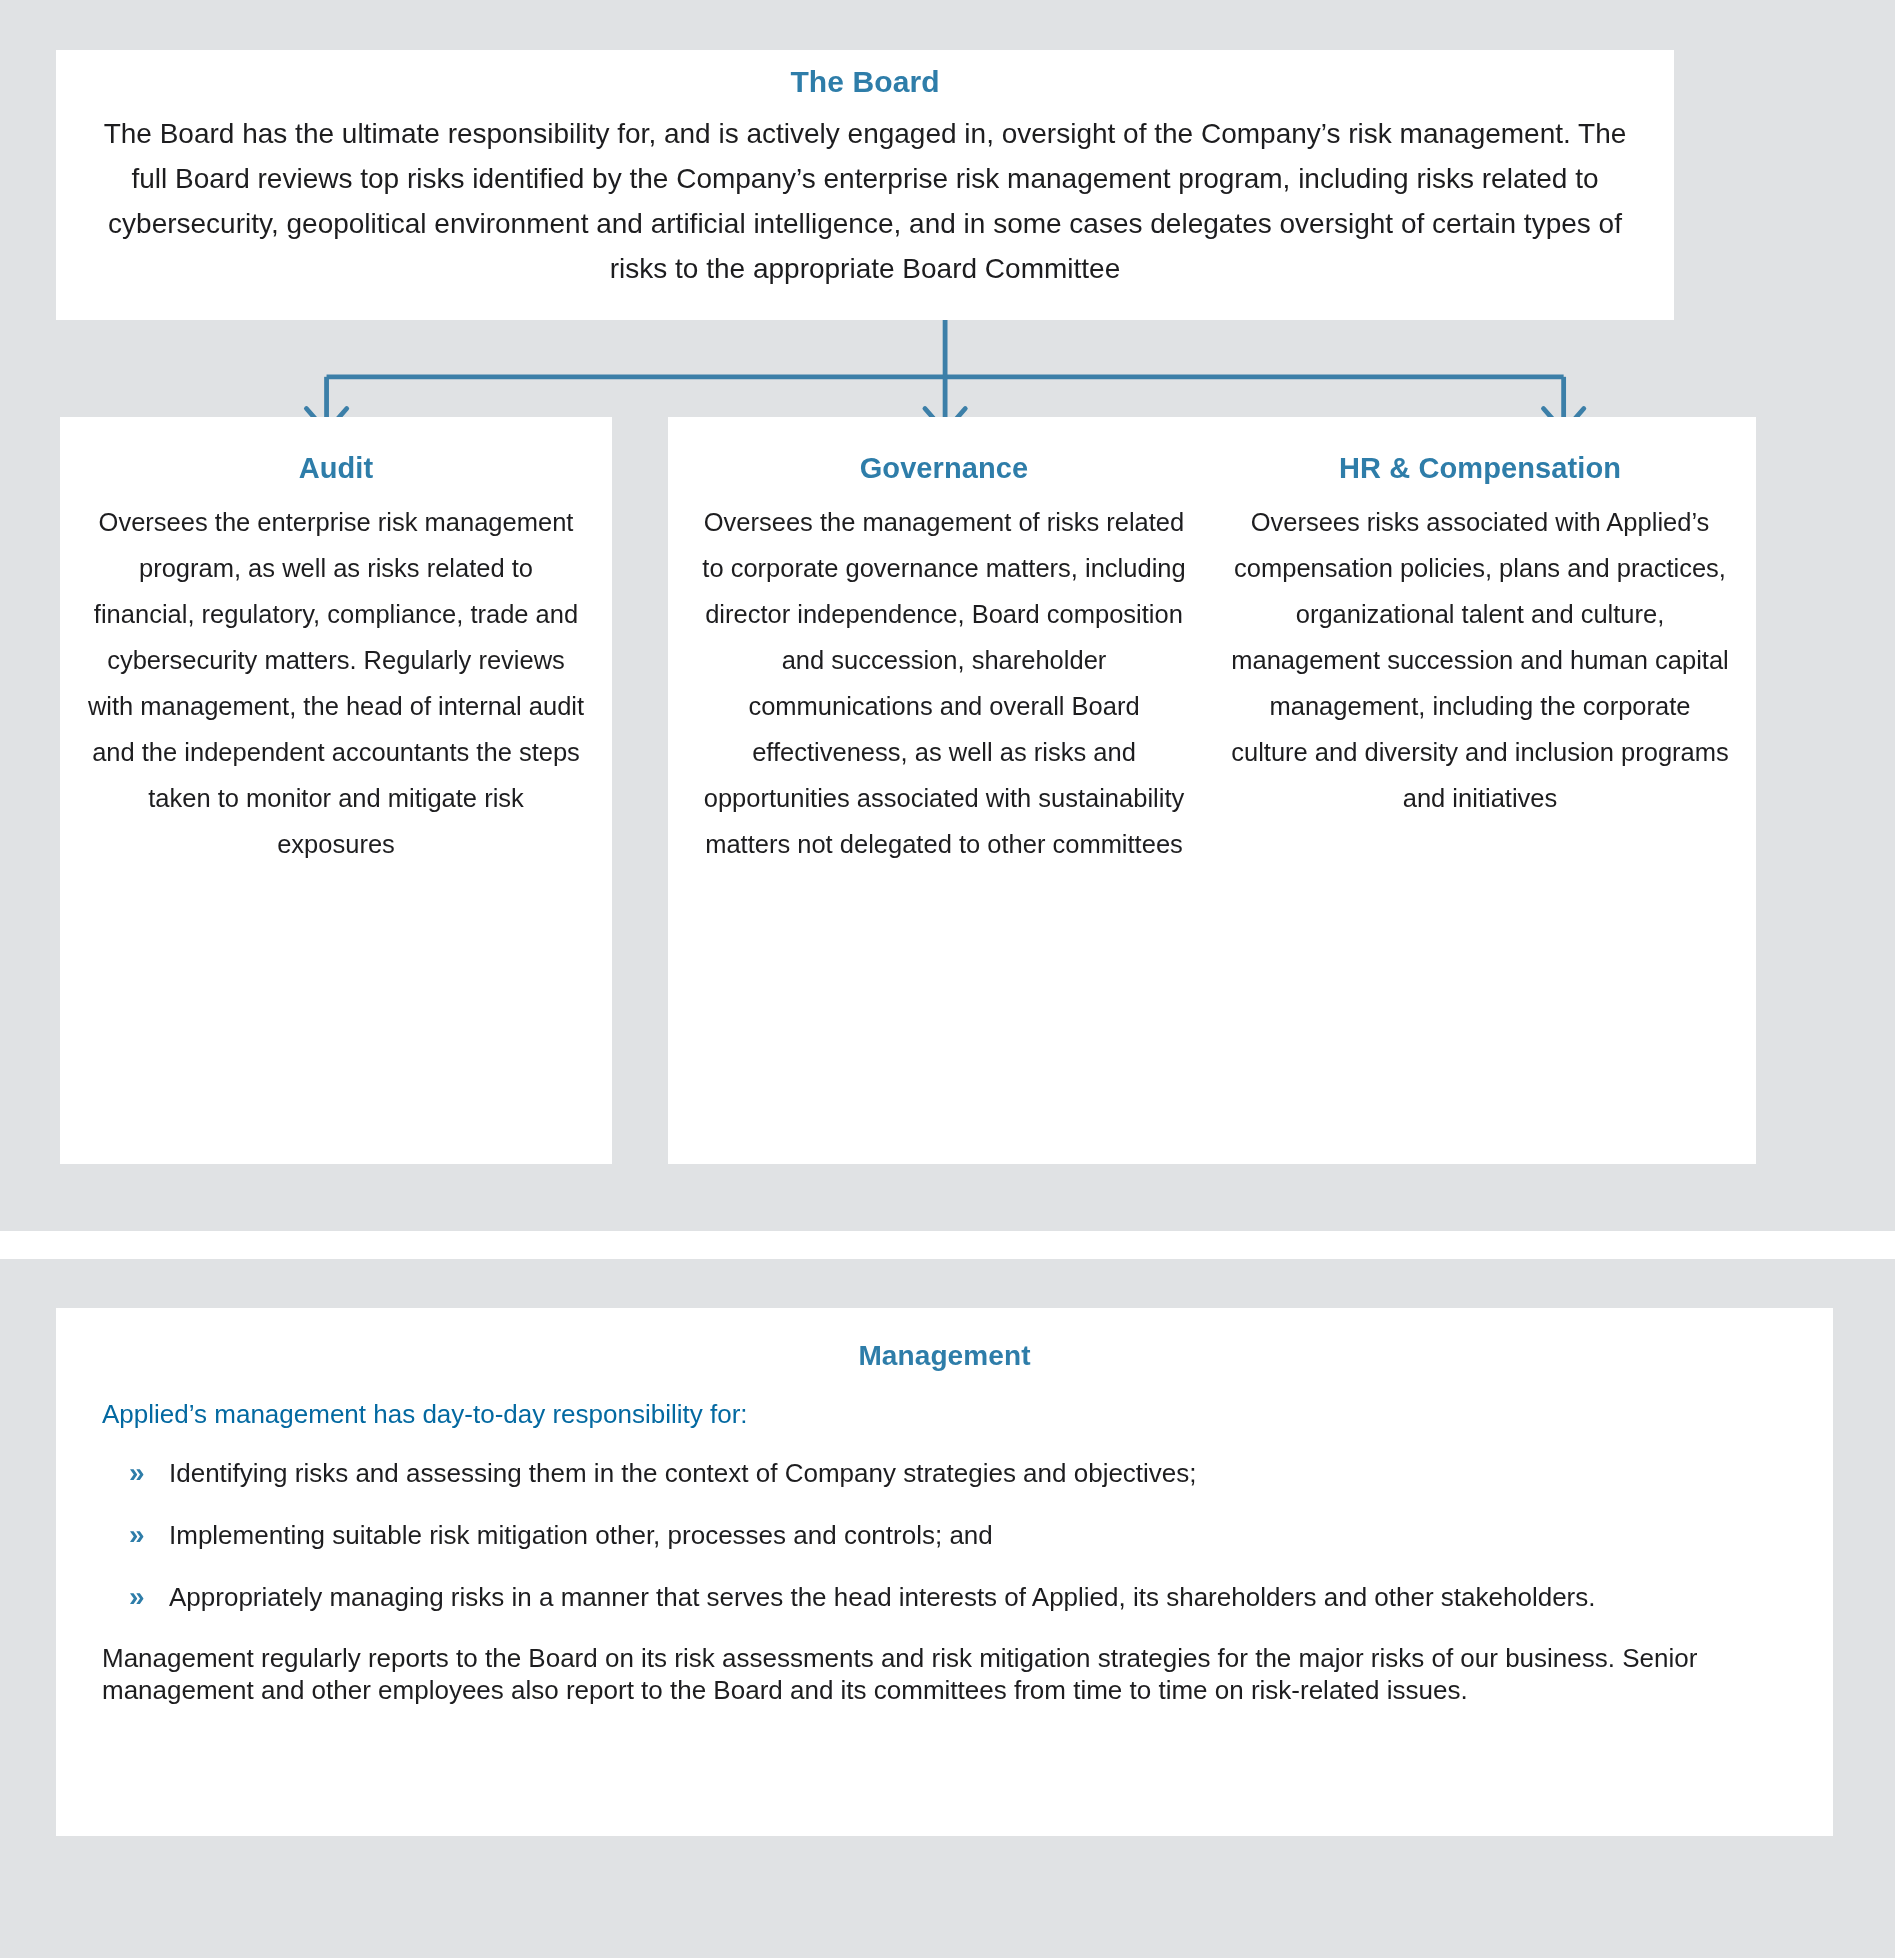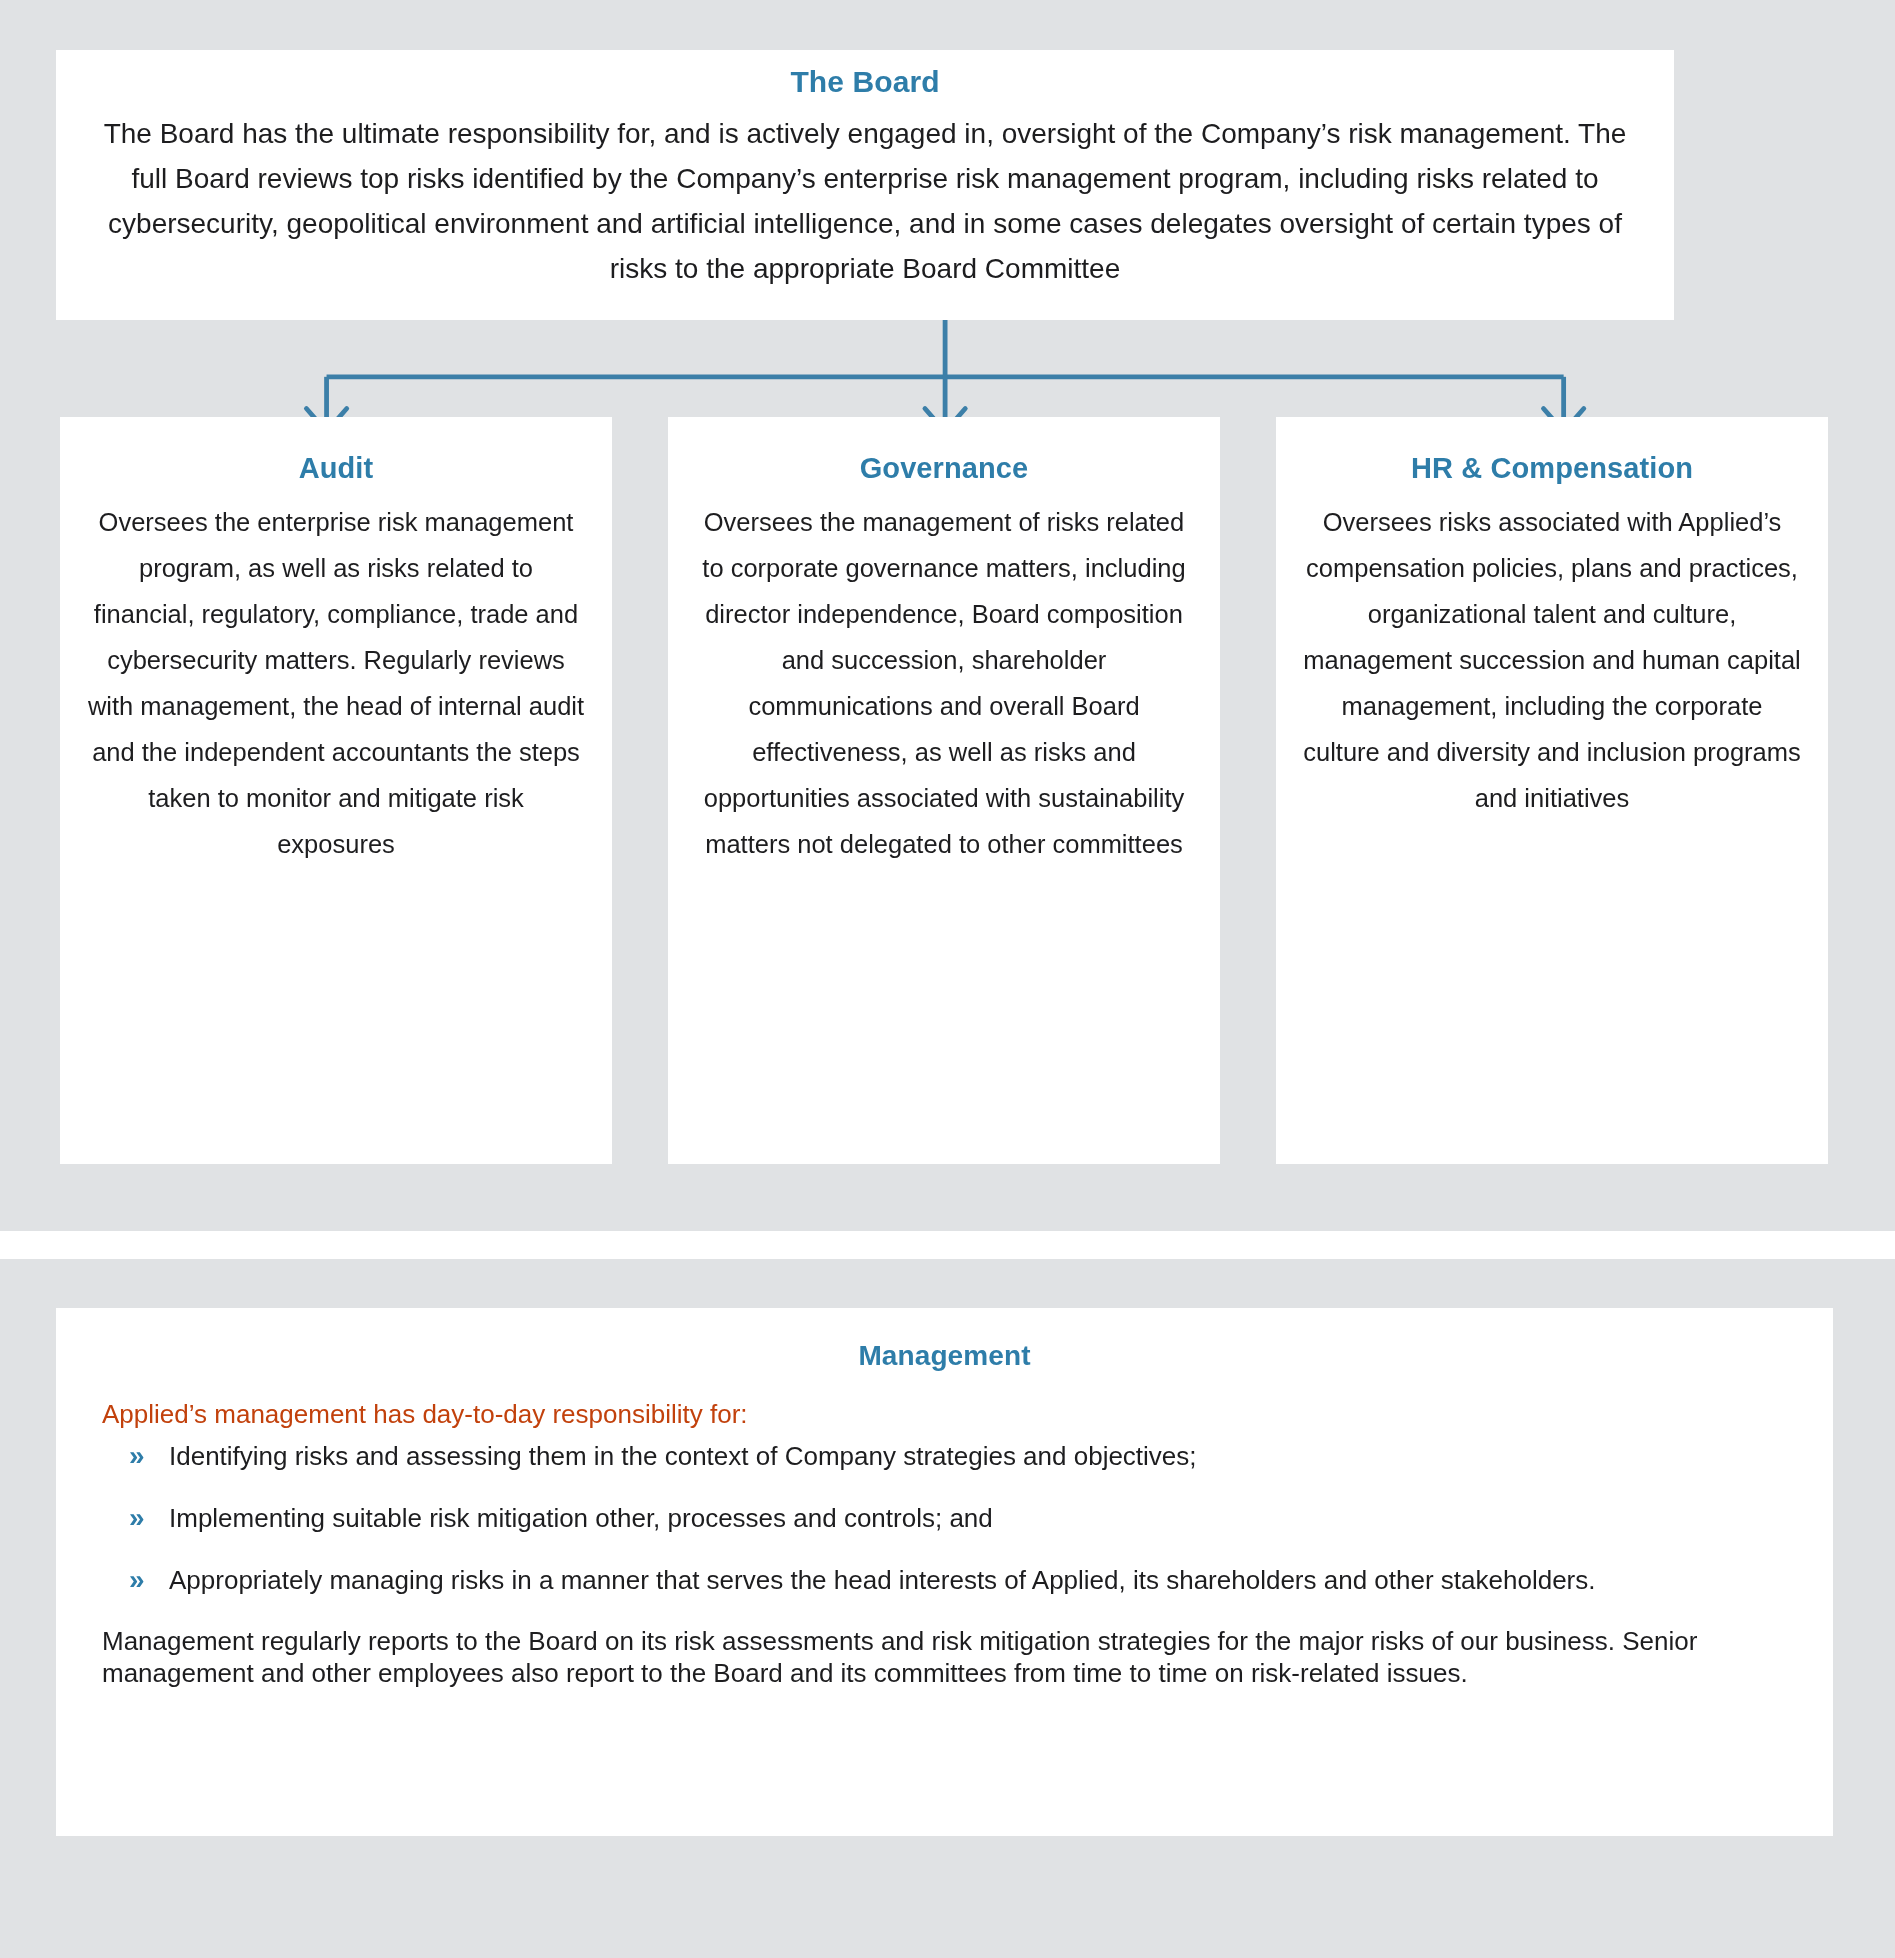--- a/index.html
+++ b/index.html
@@ -46,21 +46,21 @@
   }
 
   .card-committee {
     top: 417px;
     width: 552px;
     height: 747px;
     padding: 33px 27px 13.4px 27px;
   }
   .card-audit      { left: 60px; }
   .card-governance { left: 668px; }
-  .card-hr         { left: 1276px; }
+  .card-hr         { left: 1204px; }
 
   .card-management {
     left: 56px; top: 1308px;
     width: 1777px; height: 528px;
     padding: 29px 46px 19px 46px;
   }
 
   
   .heading {
     color: #2e7da9;
@@ -82,22 +82,22 @@
   .body-committee {
     font-size: 25.5px;
     line-height: 46px;
     color: #1d1d1f;
     text-align: center;
   }
 
   .mgmt-intro {
     font-size: 26px;
     line-height: 38px;
-    color: #c2410c;
-    margin-bottom: 4px;
+    color: #0369a1;
+    margin-bottom: 21px;
   }
 
   .bullet-list {
     list-style: none;
     margin: 0 0 25px 0;
     padding: 0;
   }
   .bullet-item {
     position: relative;
     padding-left: 67px;

